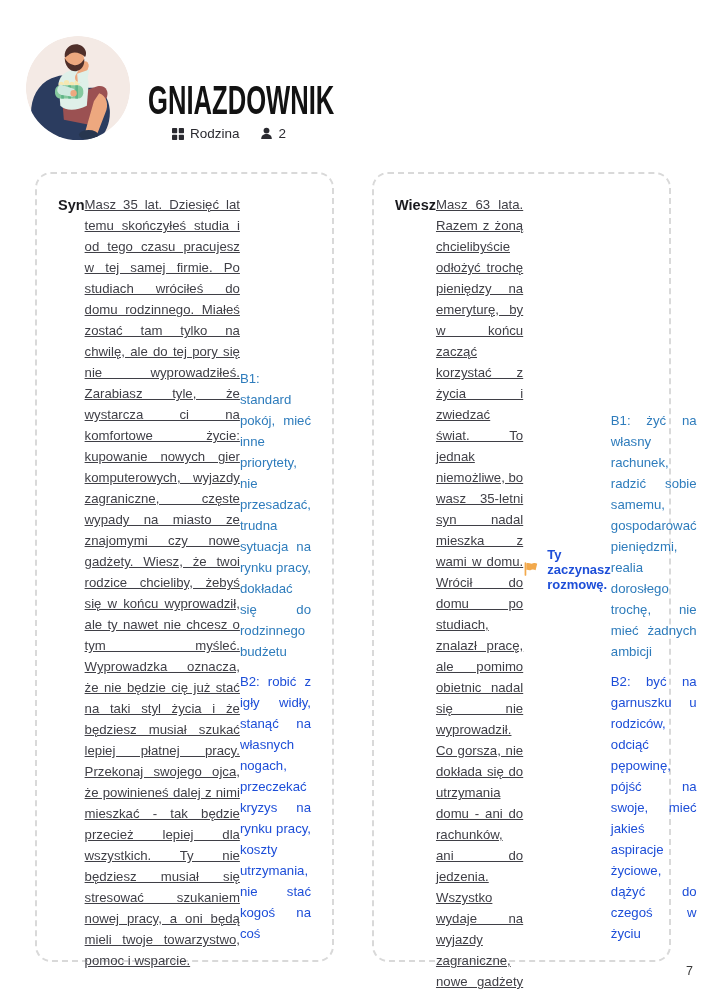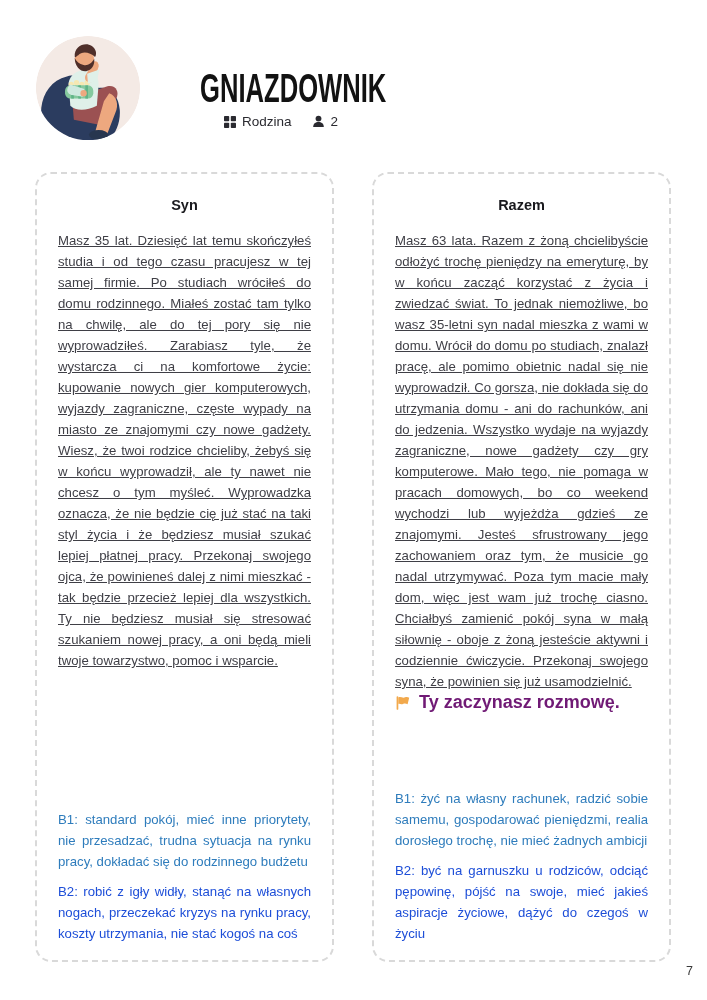--- a/index.html
+++ b/index.html
@@ -7,22 +7,22 @@
     width: 707px; height: 1000px;
     background: #ffffff;
     font-family: "Liberation Sans", sans-serif;
     position: relative;
     color: #3f3f46;
     -webkit-font-smoothing: antialiased;
   }
 
   
   .header {
-    position: absolute; top: 35px; left: 35px;
-    display: flex; align-items: center; gap: 42px;
+    position: absolute; top: 35px; left: 25px;
+    display: flex; align-items: flex-end;
   }
   .avatar {
     width: 106px; height: 106px; border-radius: 50%;
     overflow: hidden; flex: 0 0 auto;
   }
   .avatar svg { display: block; width: 106px; height: 106px; }
   .header-text { margin-left: 17px; padding-top: 21px; }
   .page-title {
     font-size: 40px; font-weight: bold; color: #121212;
     line-height: 1; white-space: nowrap;
@@ -43,35 +43,35 @@
     position: absolute; top: 172px; left: 35px;
     width: 637px; height: 790px;
     display: flex; gap: 38px;
   }
   .card {
     box-sizing: border-box;
     width: 299px; height: 790px;
     border: 2px dashed #d9d9d9;
     border-radius: 16px;
     padding: 20px 21px 16px 21px;
-    display: flex; flex-direction: column;
+    display: flex; 
   }
   .card-heading {
     text-align: center; font-weight: bold; font-size: 14.5px;
     color: #19191d; margin: 3px 0 17px 0;
   }
   .card-body {
     font-size: 13.2px; line-height: 21px;
     text-align: justify; text-justify: inter-word;
     color: #3f3f46;
     text-decoration: underline;
   }
   .start-note {
     display: flex; align-items: center; gap: 8px;
-    font-size: 18px; font-weight: bold; color: #701a75;
+    font-size: 13px; font-weight: bold; color: #1d4ed8;
   }
   .start-note svg { flex: 0 0 auto; display: block; }
 
   .hints { margin-top: auto; }
   .hint {
     font-size: 13.2px; line-height: 21px;
     text-align: justify; text-justify: inter-word;
   }
   .hint.b1 { color: #2e7cbc; margin-bottom: 9px; }
   .hint.b2 { color: #1d4ed8; }
@@ -158,21 +158,21 @@
   <div class="card">
     <div class="card-heading">Syn</div>
     <div class="card-body">Masz 35 lat. Dziesięć lat temu skończyłeś studia i od tego czasu pracujesz w tej samej firmie. Po studiach wróciłeś do domu rodzinnego. Miałeś zostać tam tylko na chwilę, ale do tej pory się nie wyprowadziłeś. Zarabiasz tyle, że wystarcza ci na komfortowe życie: kupowanie nowych gier komputerowych, wyjazdy zagraniczne, częste wypady na miasto ze znajomymi czy nowe gadżety. Wiesz, że twoi rodzice chcieliby, żebyś się w końcu wyprowadził, ale ty nawet nie chcesz o tym myśleć. Wyprowadzka oznacza, że nie będzie cię już stać na taki styl życia i że będziesz musiał szukać lepiej płatnej pracy. Przekonaj swojego ojca, że powinieneś dalej z nimi mieszkać - tak będzie przecież lepiej dla wszystkich. Ty nie będziesz musiał się stresować szukaniem nowej pracy, a oni będą mieli twoje towarzystwo, pomoc i wsparcie.</div>
     <div class="hints">
       <div class="hint b1">B1: standard pokój, mieć inne priorytety, nie przesadzać, trudna sytuacja na rynku pracy, dokładać się do rodzinnego budżetu</div>
       <div class="hint b2">B2: robić z igły widły, stanąć na własnych nogach, przeczekać kryzys na rynku pracy, koszty utrzymania, nie stać kogoś na coś</div>
     </div>
   </div>
 
   <div class="card">
-    <div class="card-heading">Razem</div>
+    <div class="card-heading">Wiesz</div>
     <div class="card-body">Masz 63 lata. Razem z żoną chcielibyście odłożyć trochę pieniędzy na emeryturę, by w końcu zacząć korzystać z życia i zwiedzać świat. To jednak niemożliwe, bo wasz 35-letni syn nadal mieszka z wami w domu. Wrócił do domu po studiach, znalazł pracę, ale pomimo obietnic nadal się nie wyprowadził. Co gorsza, nie dokłada się do utrzymania domu - ani do rachunków, ani do jedzenia. Wszystko wydaje na wyjazdy zagraniczne, nowe gadżety czy gry komputerowe. Mało tego, nie pomaga w pracach domowych, bo co weekend wychodzi lub wyjeżdża gdzieś ze znajomymi. Jesteś sfrustrowany jego zachowaniem oraz tym, że musicie go nadal utrzymywać. Poza tym macie mały dom, więc jest wam już trochę ciasno. Chciałbyś zamienić pokój syna w małą siłownię - oboje z żoną jesteście aktywni i codziennie ćwiczycie. Przekonaj swojego syna, że powinien się już usamodzielnić.</div>
     <div class="start-note">
       <svg width="16" height="16" viewBox="0 0 16 16">
         <rect x="1.6" y="1.2" width="1.7" height="13.6" rx="0.85" fill="#f2a94c"></rect>
         <path d="M3.3,2.6 C5.6,1.1 7.6,3.6 10.1,2.3 C11.6,1.6 13.2,2.1 14.2,2.8 L12.6,9.2 C11.1,8.3 9.5,8.1 8,8.9 C6,9.9 4.5,8.3 3.3,9.1 Z" fill="#f2a94c"></path>
       </svg>
       <span>Ty zaczynasz rozmowę.</span>
     </div>
     <div class="hints">
       <div class="hint b1">B1: żyć na własny rachunek, radzić sobie samemu, gospodarować pieniędzmi, realia dorosłego trochę, nie mieć żadnych ambicji</div>

